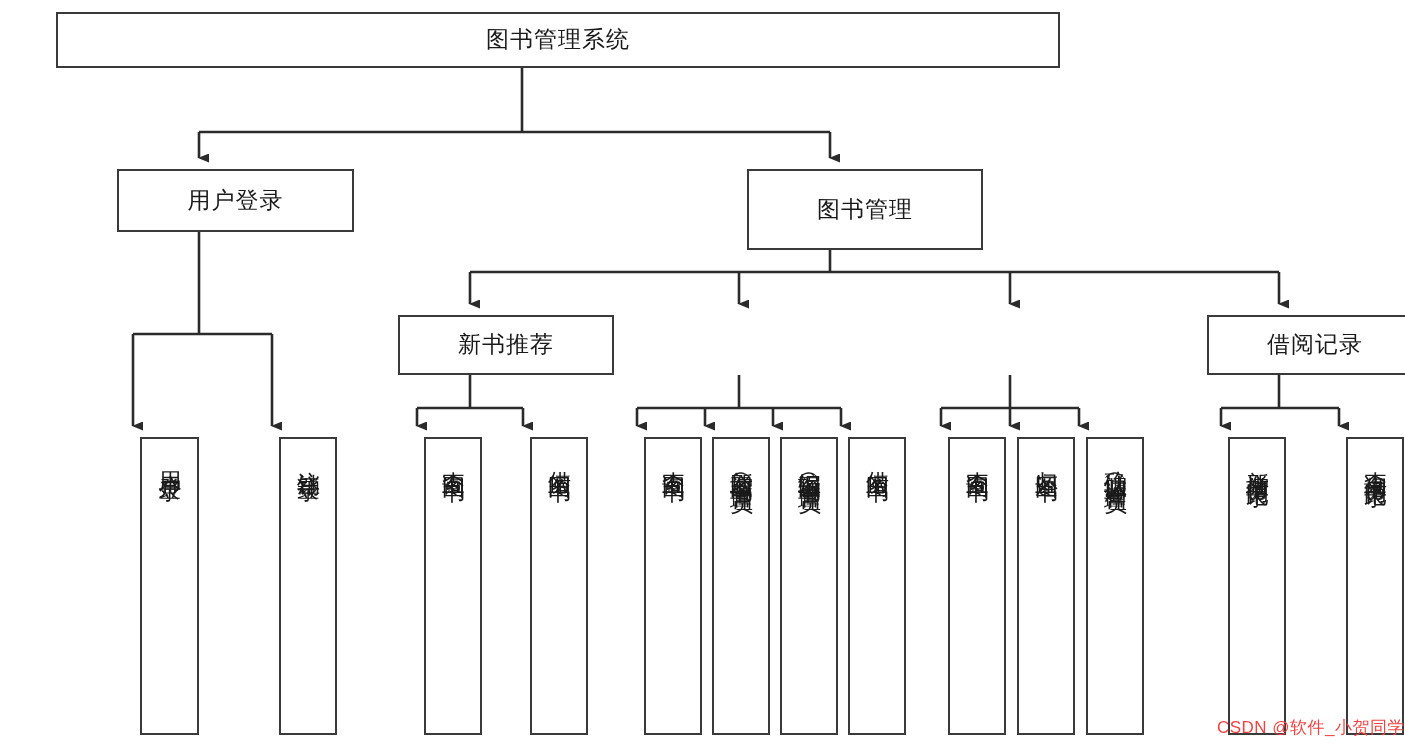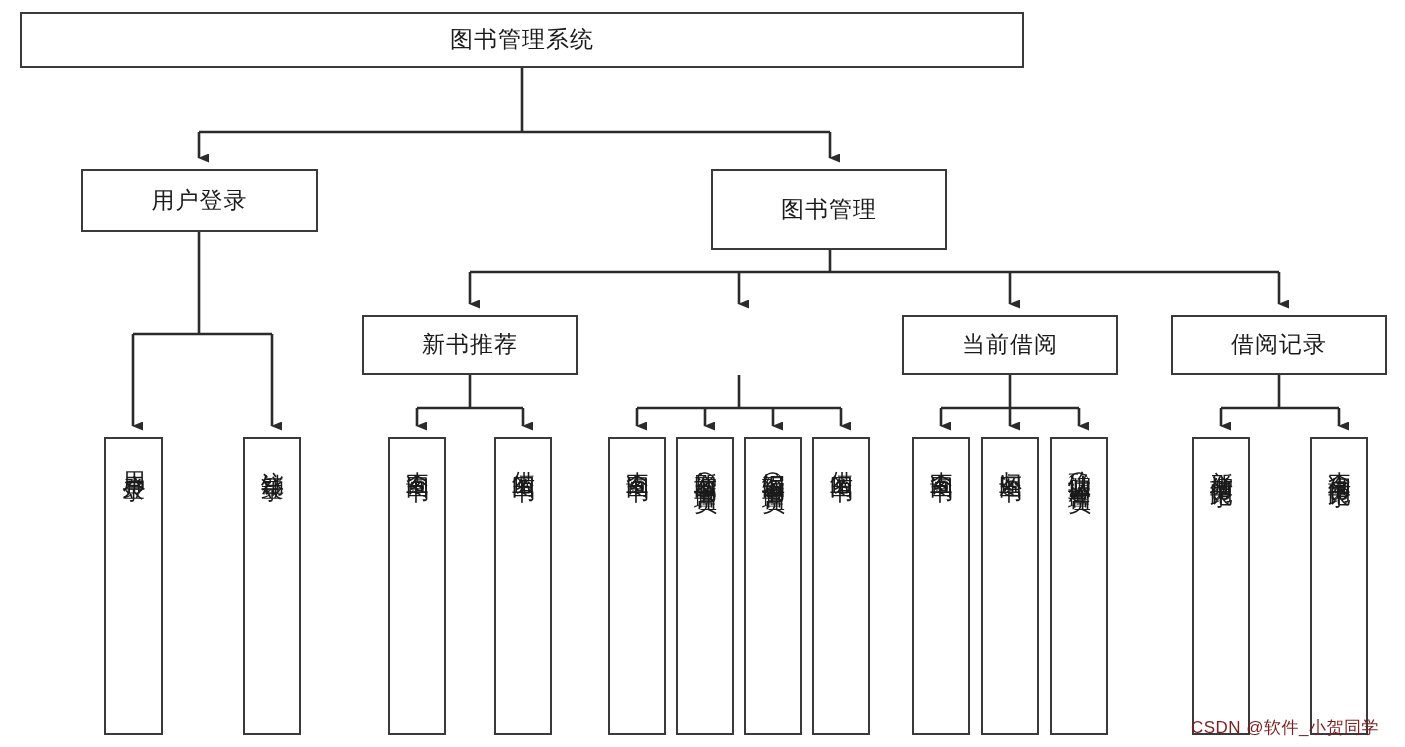--- a/index.html
+++ b/index.html
@@ -28,20 +28,21 @@
   }
   .node {
     position: absolute;
     box-sizing: border-box;
     background: #ffffff;
     border: 2.4px solid #3a3a3a;
     display: flex;
     align-items: center;
     justify-content: center;
     color: #1a1a1a;
+    margin-left: 36px;
   }
   .node.horiz {
     font-size: 23px;
     letter-spacing: 1px;
     line-height: 1.2;
   }
   .node.root {
     font-size: 23px;
   }
   .node.leaf {
@@ -53,24 +54,24 @@
   .vtext {
     writing-mode: vertical-rl;
     text-orientation: upright;
     letter-spacing: 3px;
     line-height: 1.04;
     white-space: nowrap;
     display: block;
   }
   #watermark {
     position: absolute;
-    right: 26px;
+    right: 0;
     bottom: 8px;
     font-size: 17px;
-    color: #7f1d1d;
+    color: #ef4444;
     letter-spacing: 0.5px;
     white-space: nowrap;
     user-select: none;
   }
 </style>
 </head>
 <body>
 
 <div id="canvas">
 
@@ -135,23 +136,20 @@
 
   <div class="node horiz" style="left:711px; top:169px; width:236px; height:81px;">
     <span>图书管理</span>
   </div>
 
   <div class="node horiz" style="left:362px; top:315px; width:216px; height:60px;justify-content:center;">
     <span>新书推荐</span>
   </div>
 
 
-  <div class="node horiz" style="left:902px; top:315px; width:216px; height:60px;">
-    <span>当前借阅</span>
-  </div>
 
   <div class="node horiz" style="left:1171px; top:315px; width:216px; height:60px;">
     <span>借阅记录</span>
   </div>
 
   <div class="node leaf" style="left:104px; top:437px; width:59px; height:298px;">
     <span class="vtext">用户登录</span>
   </div>
 
   <div class="node leaf" style="left:243px; top:437px; width:58px; height:298px;">

